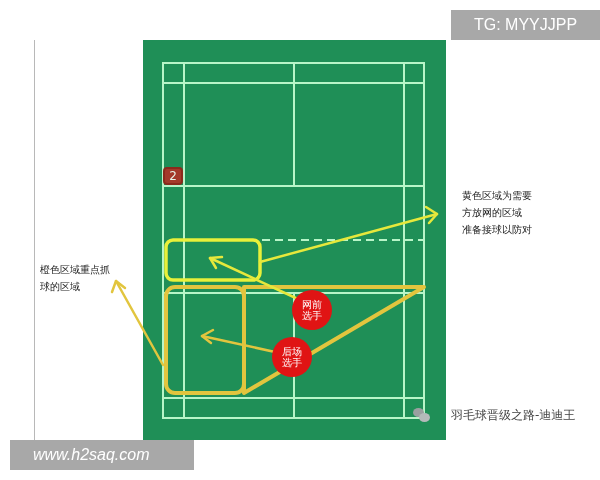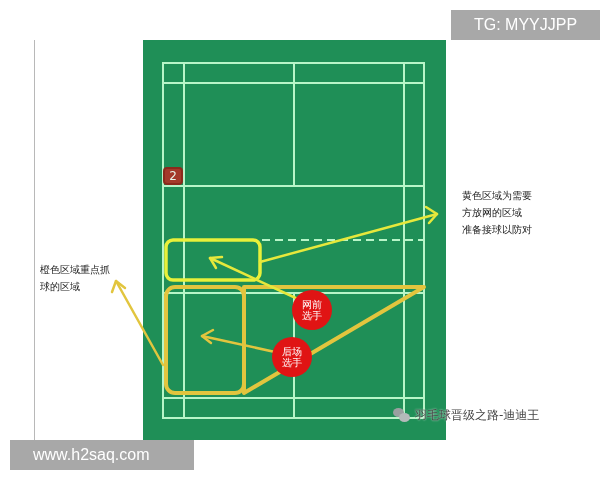--- a/index.html
+++ b/index.html
@@ -33,25 +33,25 @@
     position: absolute; color: #1a1a1a; font-size: 10px; line-height: 17px;
   }
   .note-right { left: 462px; top: 187px; width: 110px; }
   .note-left { left: 40px; top: 261px; width: 110px; }
   .tag {
     position: absolute; background: #a8a8a8; color: #ffffff;
     font-family: "Liberation Sans", sans-serif;
     font-size: 16px; line-height: 30px; padding: 0 23px;
   }
   .tag-top { left: 451px; top: 10px; width: 126px; }
-  .tag-bottom { left: 10px; top: 440px; width: 138px; }
+  .tag-bottom { left: 10px; top: 440px; width: 138px; font-style: italic; }
   .wm {
-    position: absolute; left: 393px; top: 406px;
+    position: absolute; left: 413px; top: 406px;
     color: #444; font-size: 12px; line-height: 18px;
-    display: flex; align-items: center; gap: 4px;
+    display: flex; align-items: center; gap: 20px;
     text-shadow: 0 0 2px #fff;
   }
   .wm-icon { width: 18px; height: 14px; position: relative; }
   .wm-icon span {
     position: absolute; background: #9aa0a0; border-radius: 50%;
   }
 </style>
 </head>
 <body>
 

